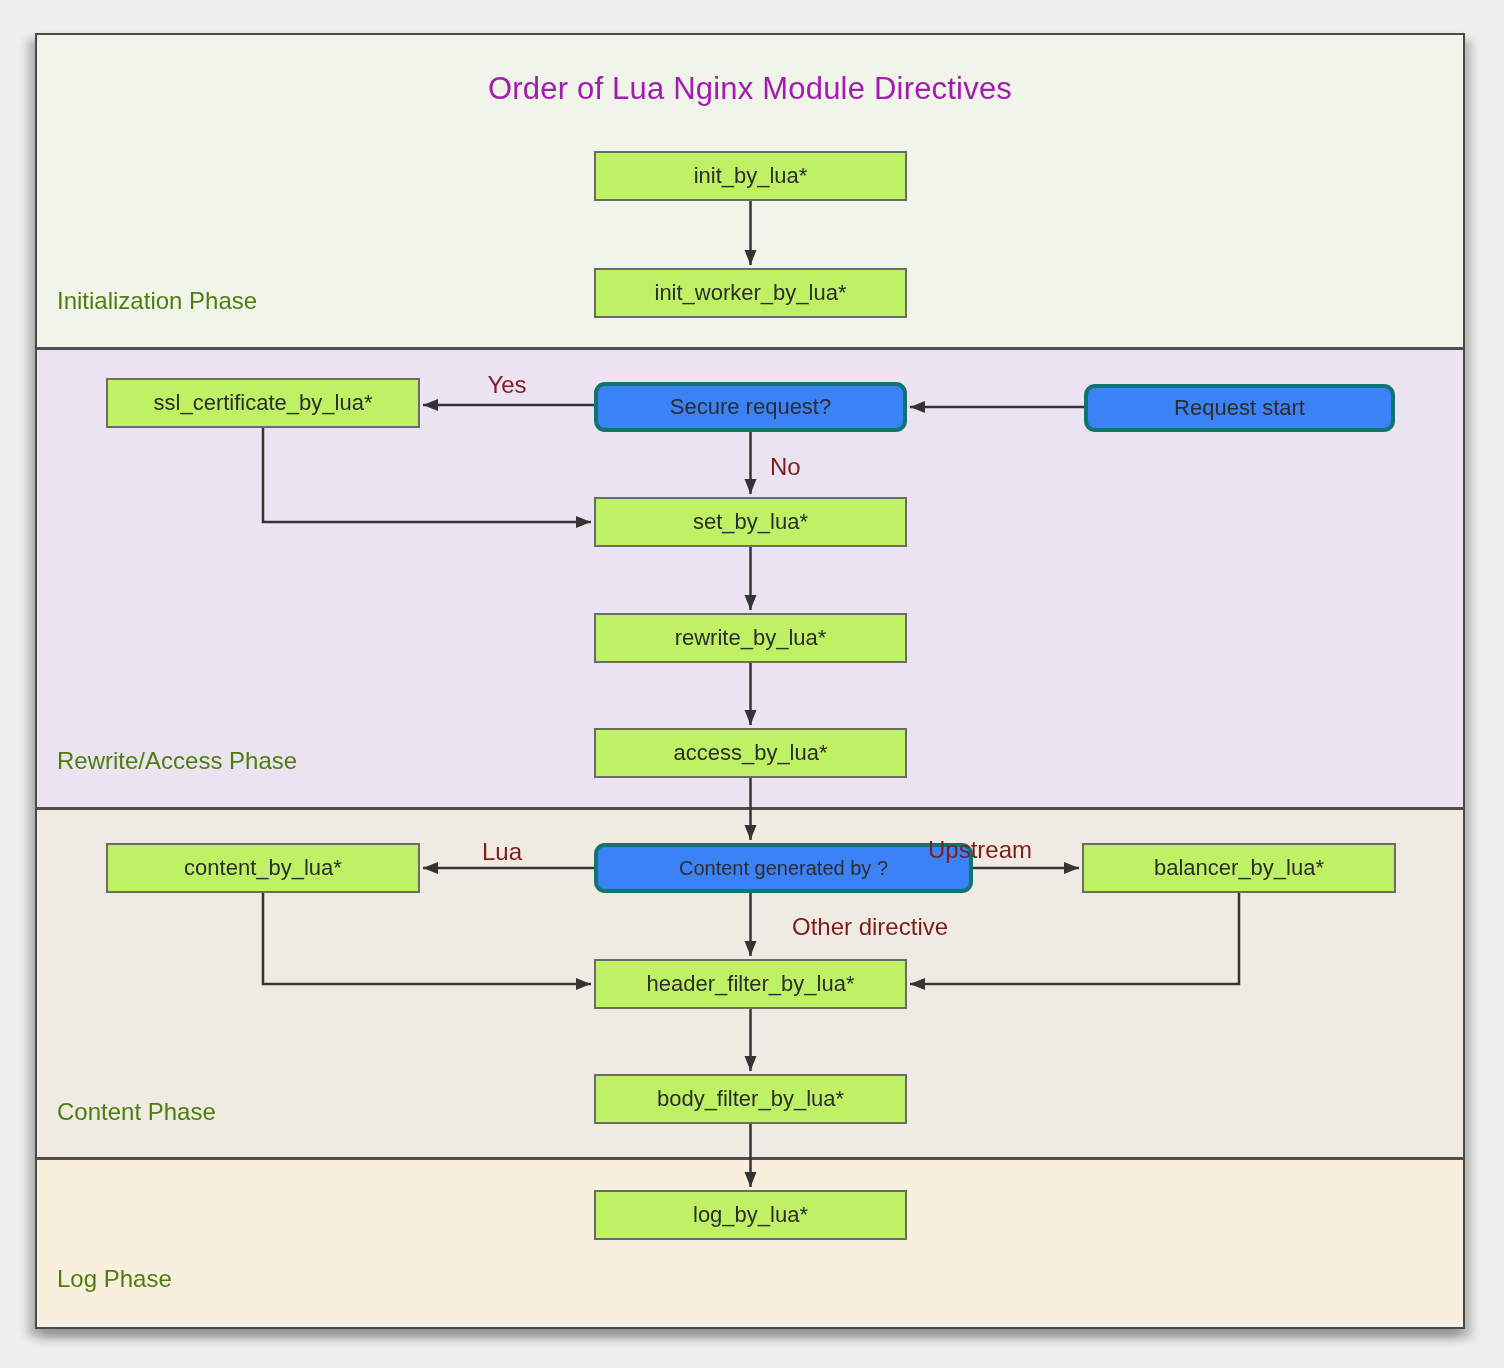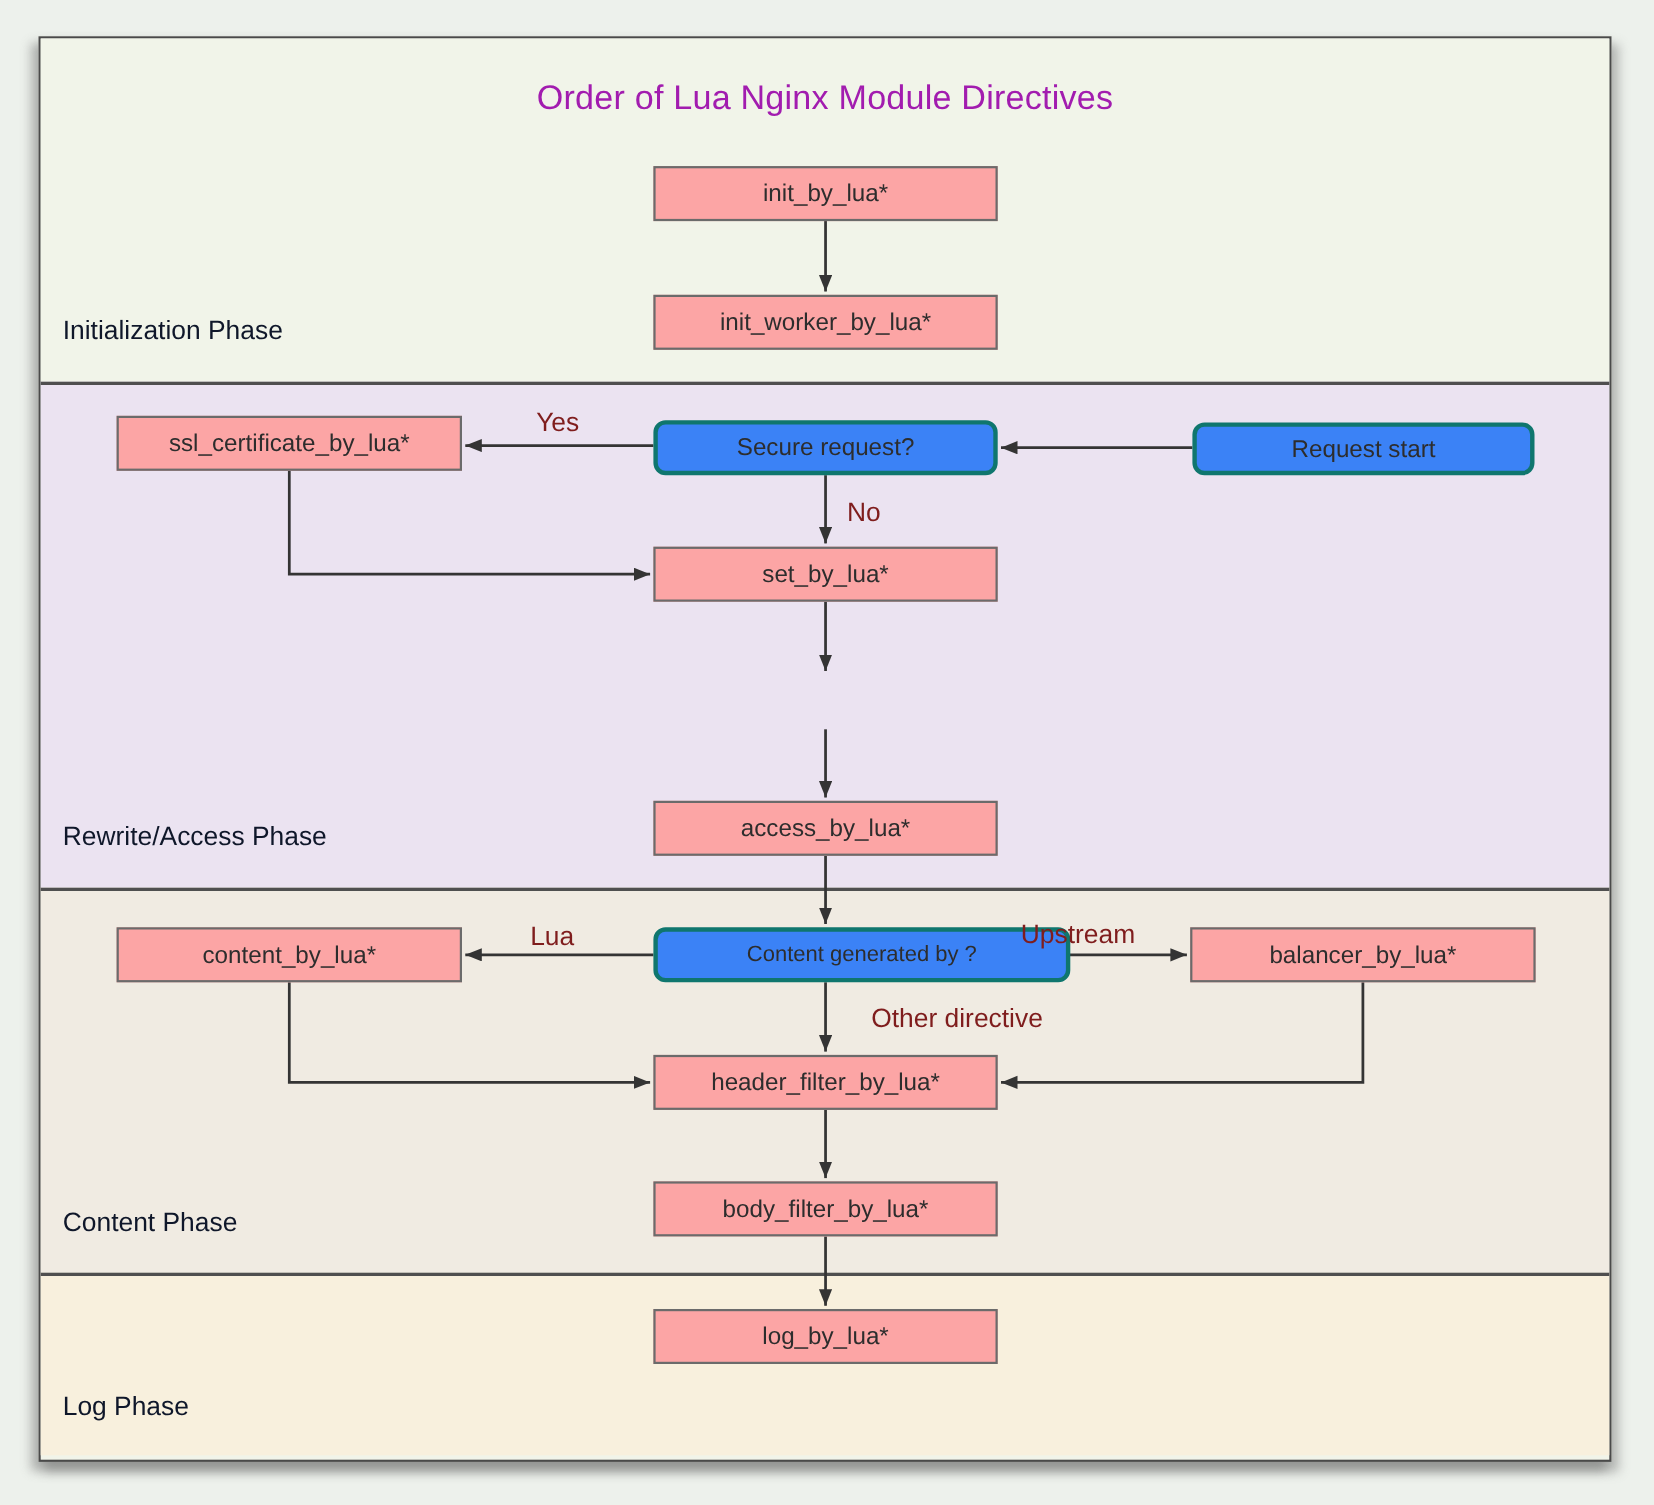--- a/index.html
+++ b/index.html
@@ -21,24 +21,24 @@
   .phase { position:absolute; left:0; width:100%; box-sizing:border-box; }
   .phase-init    { top:0;      height:312px; background:#f1f4e9; }
   .phase-rewrite { top:312px;  height:460px; background:#ebe3f1; border-top:3px solid #4f4f4f; }
   .phase-content { top:772px;  height:350px; background:#f0ebe2; border-top:3px solid #4f4f4f; }
   .phase-log     { top:1122px; height:166px; background:#f8f0dd; border-top:3px solid #4f4f4f; }
   .diagram-title {
     position:absolute; top:36px; left:0; width:100%;
     text-align:center; font-size:31px; color:#a21caf;
     letter-spacing:.2px;
   }
-  .phase-label { position:absolute; left:20px; font-size:24px; color:#0f172a; }
+  .phase-label { position:absolute; left:20px; font-size:24px; color:#4d7c0f; }
   .node {
     position:absolute; box-sizing:border-box;
-    background:#fca5a5; border:2px solid #6b6b6b;
+    background:#bef264; border:2px solid #6b6b6b;
     display:flex; align-items:center; justify-content:center;
     font-size:22px; color:#2d2d2d; white-space:nowrap;
   }
   .node.rounded {
     background:#3b82f6; border:4px solid #0f766e; border-radius:11px;
   }
   .node.small-text { font-size:20px; }
   .elabel { position:absolute; font-size:24px; color:#7f1d1d; white-space:nowrap; }
   .elabel.center { text-align:center; }
   svg.arrows {
@@ -91,20 +91,21 @@
   <div class="phase-label" style="top:1230px;">Log Phase</div>
 
   <div class="node" style="left:557px; top:116px;  width:313px; height:50px;">init_by_lua*</div>
   <div class="node" style="left:557px; top:233px;  width:313px; height:50px;">init_worker_by_lua*</div>
 
   <div class="node" style="left:69px;  top:343px;  width:314px; height:50px;">ssl_certificate_by_lua*</div>
   <div class="node rounded" style="left:557px; top:347px; width:313px; height:50px;">Secure request?</div>
   <div class="node rounded" style="left:1047px; top:349px; width:311px; height:48px;">Request start</div>
 
   <div class="node" style="left:557px; top:462px;  width:313px; height:50px;">set_by_lua*</div>
+  <div class="node" style="left:557px; top:578px;  width:313px; height:50px;">rewrite_by_lua*</div>
   <div class="node" style="left:557px; top:693px;  width:313px; height:50px;">access_by_lua*</div>
 
   <div class="node rounded small-text" style="left:557px; top:808px; width:379px; height:50px;">Content generated by ?</div>
   <div class="node" style="left:69px;  top:808px;  width:314px; height:50px;">content_by_lua*</div>
   <div class="node" style="left:1045px; top:808px; width:314px; height:50px;text-align:right;">balancer_by_lua*</div>
 
   <div class="node" style="left:557px; top:924px;  width:313px; height:50px;">header_filter_by_lua*</div>
   <div class="node" style="left:557px; top:1039px; width:313px; height:50px;">body_filter_by_lua*</div>
   <div class="node" style="left:557px; top:1155px; width:313px; height:50px;">log_by_lua*</div>
 

